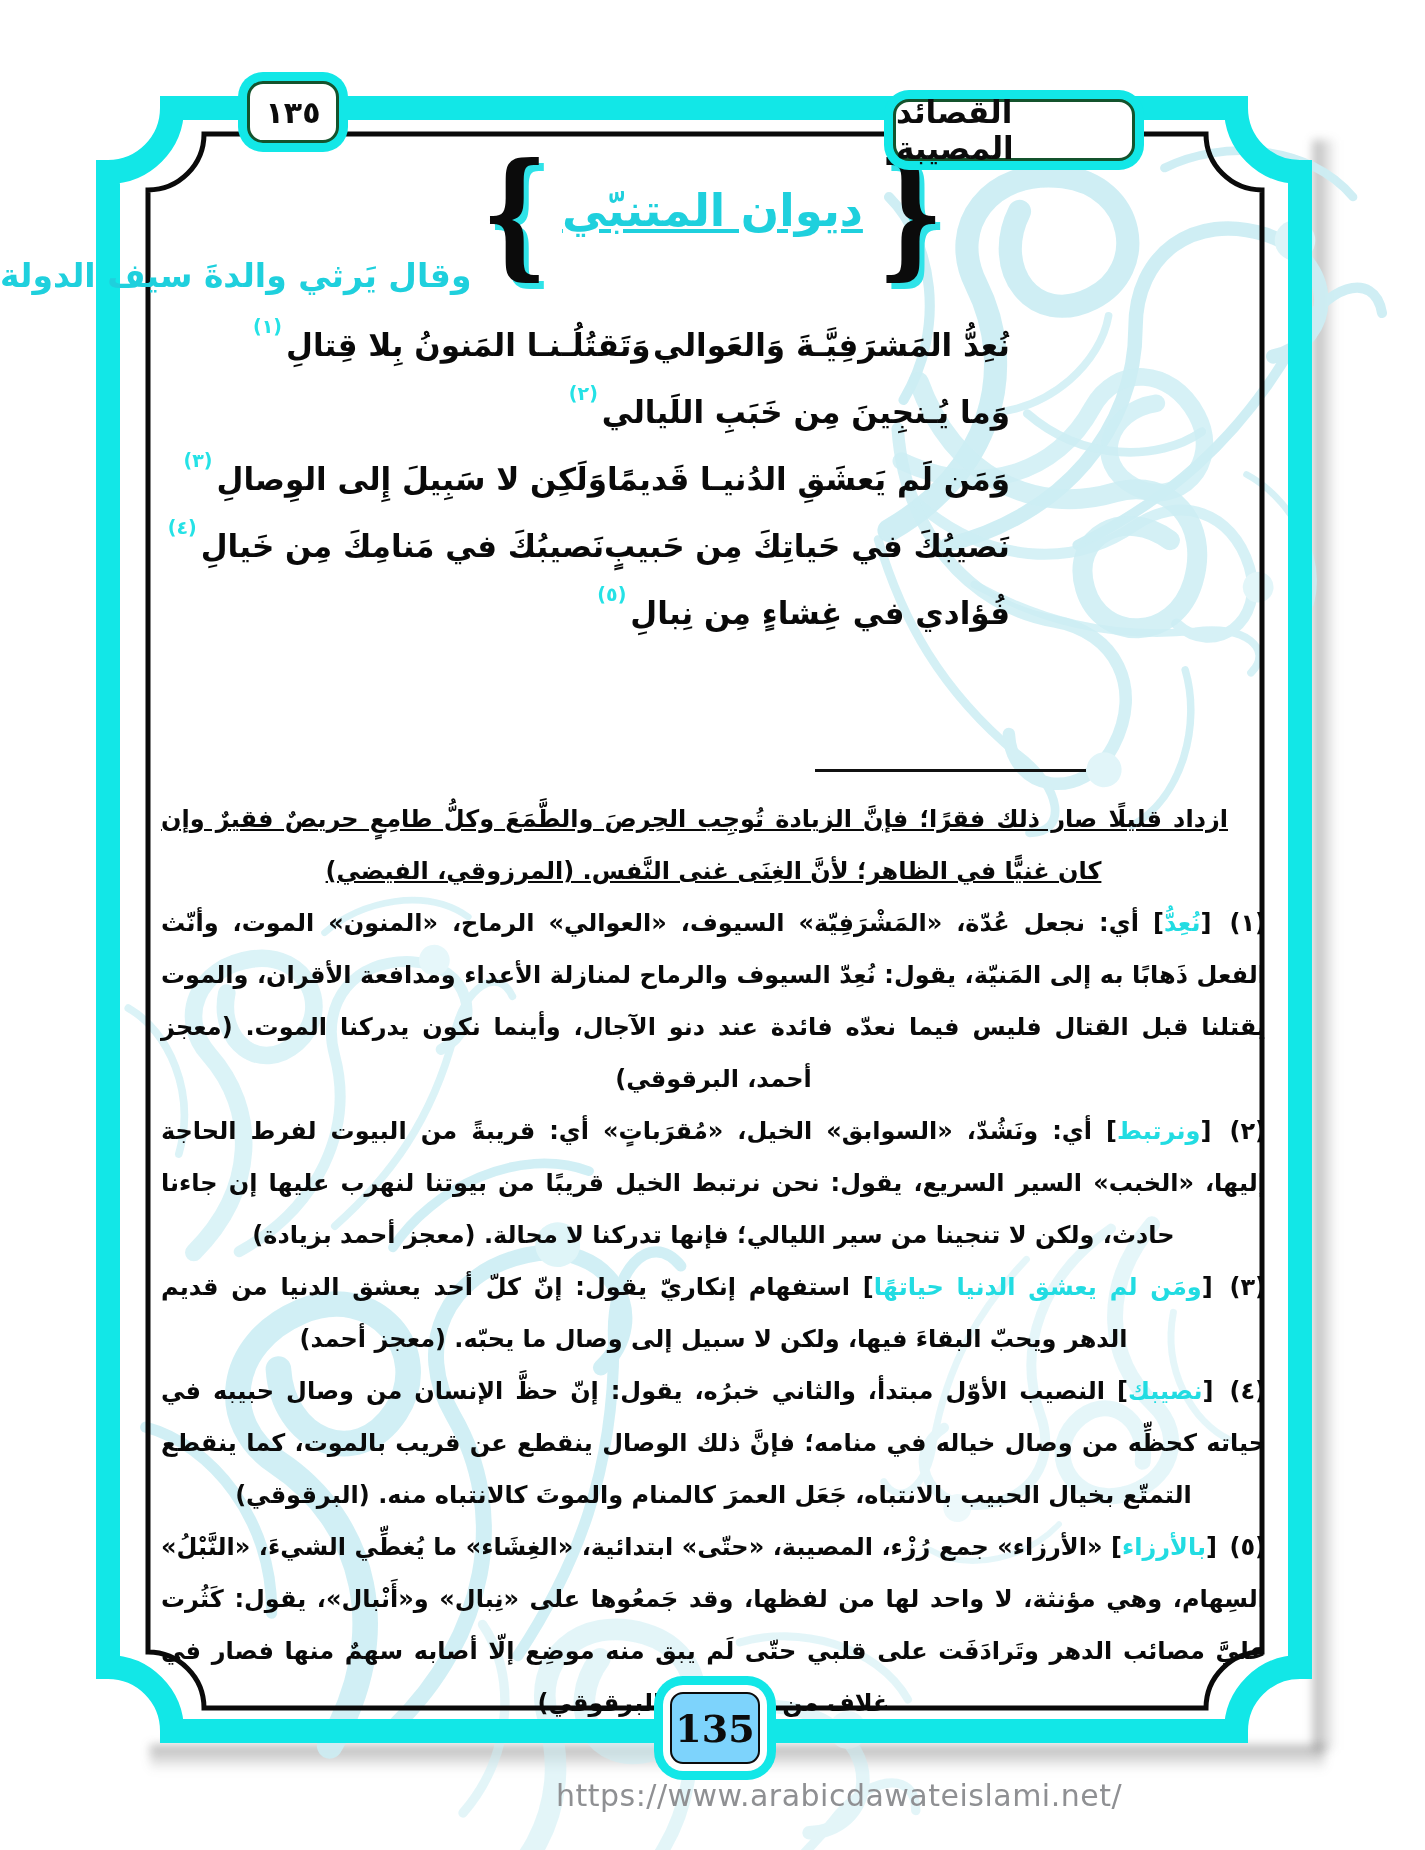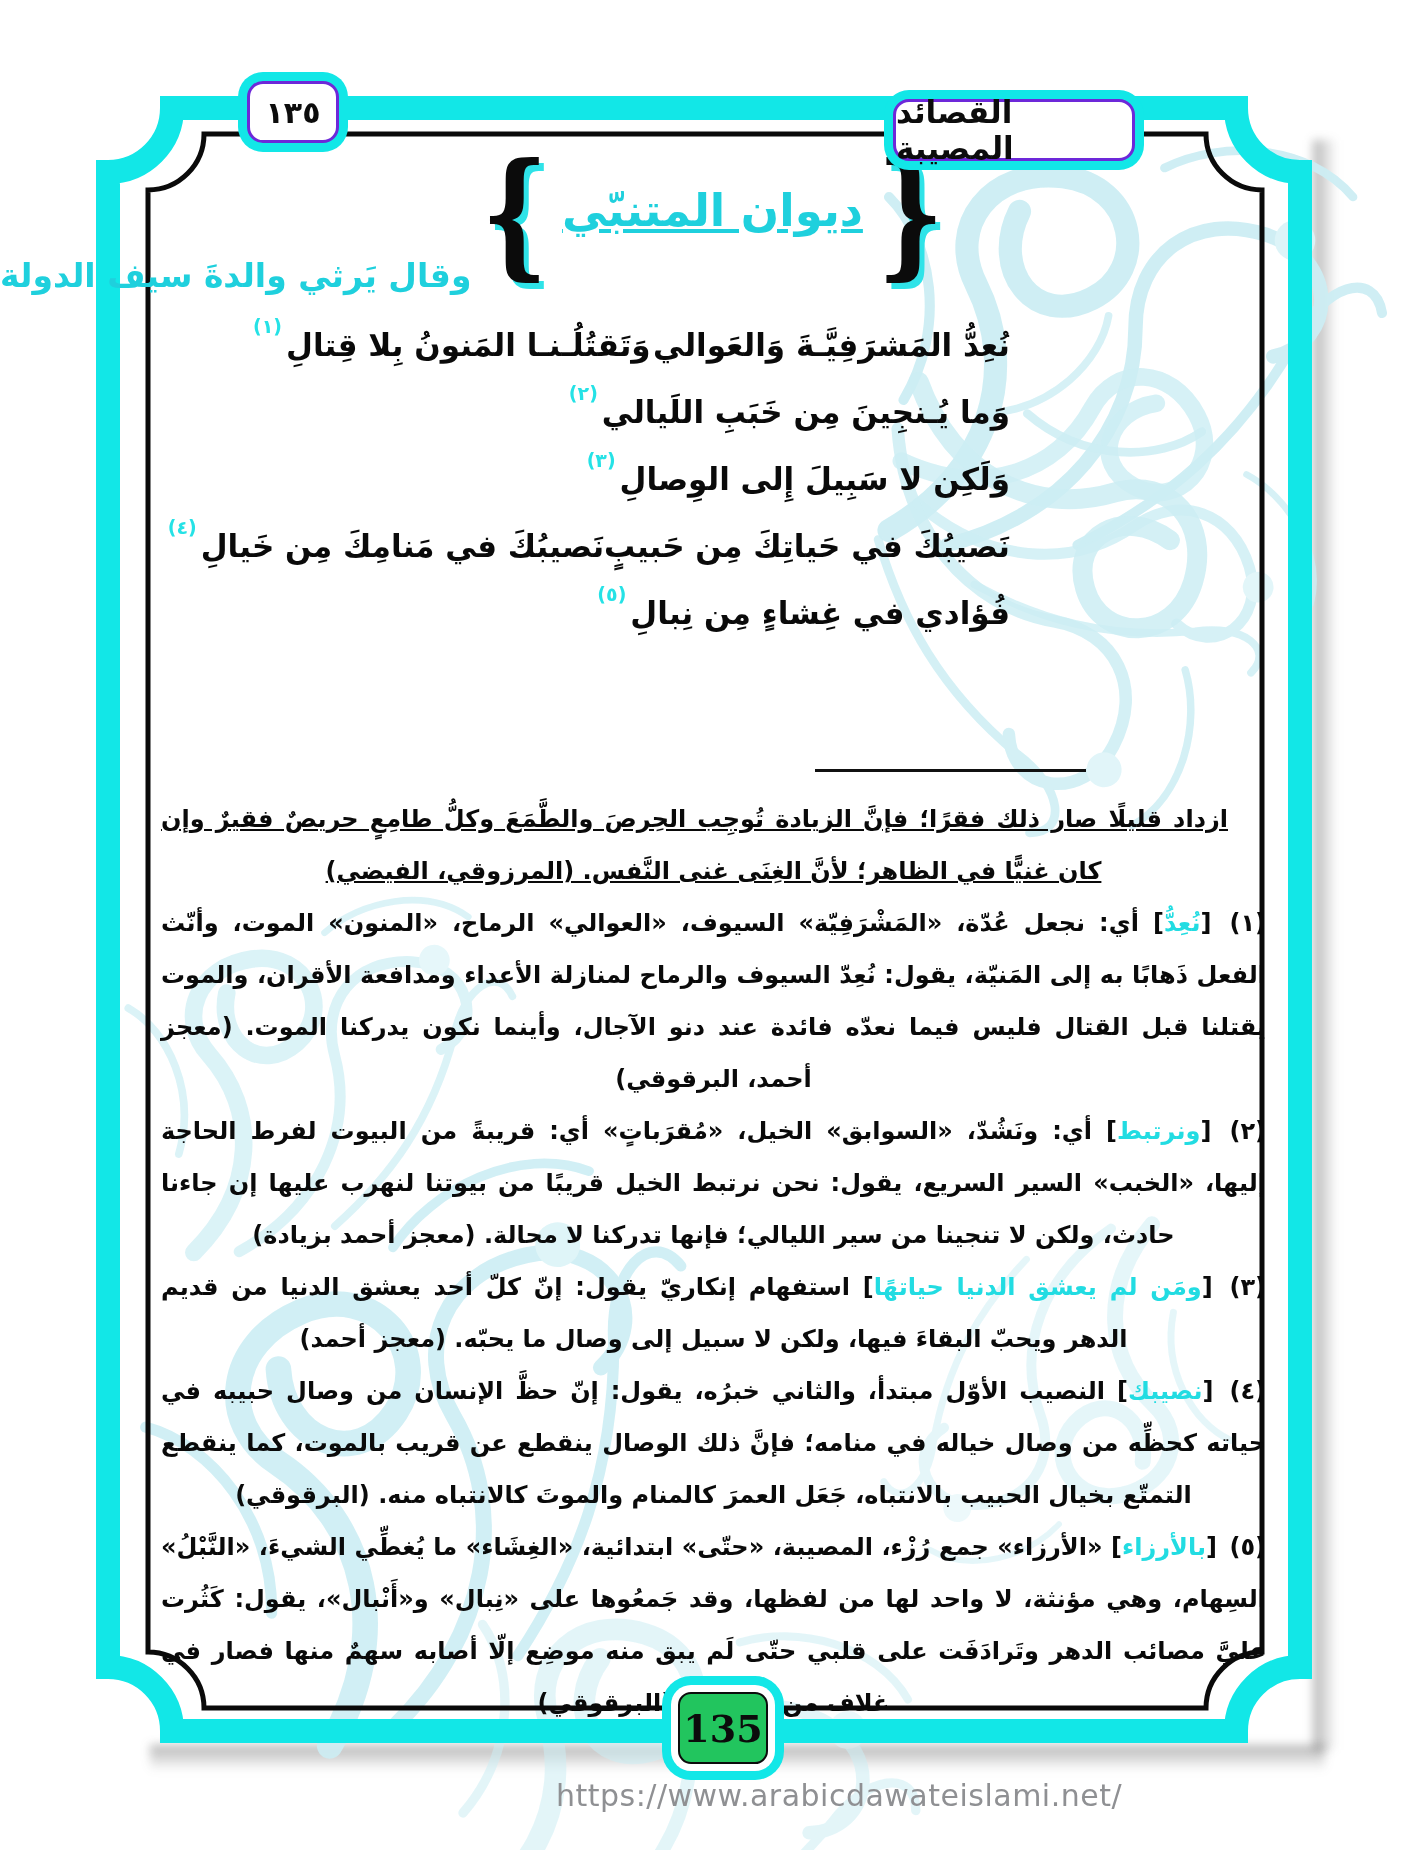--- a/index.html
+++ b/index.html
@@ -10,21 +10,21 @@
   
   .ornaments{position:absolute;left:0;top:0;z-index:0;}
   
   .frame{position:absolute;left:0;top:0;z-index:1;}
   .shadow-right{position:absolute;left:1313px;top:140px;width:24px;height:1610px;
     background:linear-gradient(to right,rgba(60,60,60,.38),rgba(60,60,60,0));filter:blur(5px);z-index:0;}
   .shadow-bottom{position:absolute;left:150px;top:1745px;width:1175px;height:26px;
     background:linear-gradient(to bottom,rgba(60,60,60,.38),rgba(60,60,60,0));filter:blur(5px);z-index:0;}
   
   .tag-box{
-    position:absolute;z-index:4;background:#fff;border:3px solid #6d28d9;border-radius:16px;
+    position:absolute;z-index:4;background:#fff;border:3px solid #14532d;border-radius:16px;
     display:flex;align-items:center;justify-content:center;
     box-shadow:0 0 0 9px #12e7e7;font-weight:bold;color:#0c0c0c;
   }
   .tag-box.pagenum-top{left:247px;top:81px;width:86px;height:56px;font-size:30px;}
   .tag-box.header-title{left:893px;top:99px;width:236px;height:56px;font-size:31px;}
   
   .title-wrap{
     position:absolute;left:0;top:152px;width:100%;height:122px;z-index:3;
     display:flex;direction:ltr;align-items:center;justify-content:center;gap:14px;
   }
@@ -53,24 +53,24 @@
     font-size:24px;font-weight:bold;color:#0a0a0a;line-height:52px;
     text-align:justify;text-align-last:center;
   }
   .commentary p{margin:0;}
   .commentary .intro{text-indent:38px;text-decoration:underline;}
   .num{margin-inline-end:4px;}
   .accent{color:#22dce2;}
   
   .footer-box{
     position:absolute;left:670px;top:1692px;width:86px;height:68px;z-index:4;
-    background:#22c55e;border:2.5px solid #0c0c0c;border-radius:13px;
+    background:#7dd3fc;border:2.5px solid #0c0c0c;border-radius:13px;
     box-shadow:0 0 0 7px #ffffff,0 0 0 16px #12e7e7;
     display:flex;align-items:center;justify-content:center;
-    font-family:"DejaVu Serif",serif;font-size:38px;font-weight:bold;color:#0c0c0c;margin-left:8px;
+    font-family:"DejaVu Serif",serif;font-size:38px;font-weight:bold;color:#0c0c0c;
   }
   .url-watermark{
     position:absolute;left:556px;top:1778px;z-index:3;
     font-size:30px;color:#8f9093;letter-spacing:.5px;direction:ltr;
   }
 </style>
 </head>
 <body>
 
 <div class="page">
@@ -127,20 +127,21 @@
           <span class="ref">(١)</span>
         </span>
     </div>
     <div class="verse">
       <span class="second-wrap hemi">
           <span>وَما  يُـنجِينَ  مِن  خَبَبِ  اللَيالي</span>
           <span class="ref">(٢)</span>
         </span>
     </div>
     <div class="verse">
+      <span class="hemi">وَمَن  لَم  يَعشَقِ  الدُنيـا  قَديمًا</span>
       <span class="second-wrap hemi">
           <span>وَلَكِن  لا  سَبِيلَ  إِلى  الوِصالِ</span>
           <span class="ref">(٣)</span>
         </span>
     </div>
     <div class="verse">
       <span class="hemi">نَصيبُكَ  في  حَياتِكَ  مِن  حَبيبٍ</span>
       <span class="second-wrap hemi">
           <span>نَصيبُكَ  في  مَنامِكَ  مِن  خَيالِ</span>
           <span class="ref">(٤)</span>

